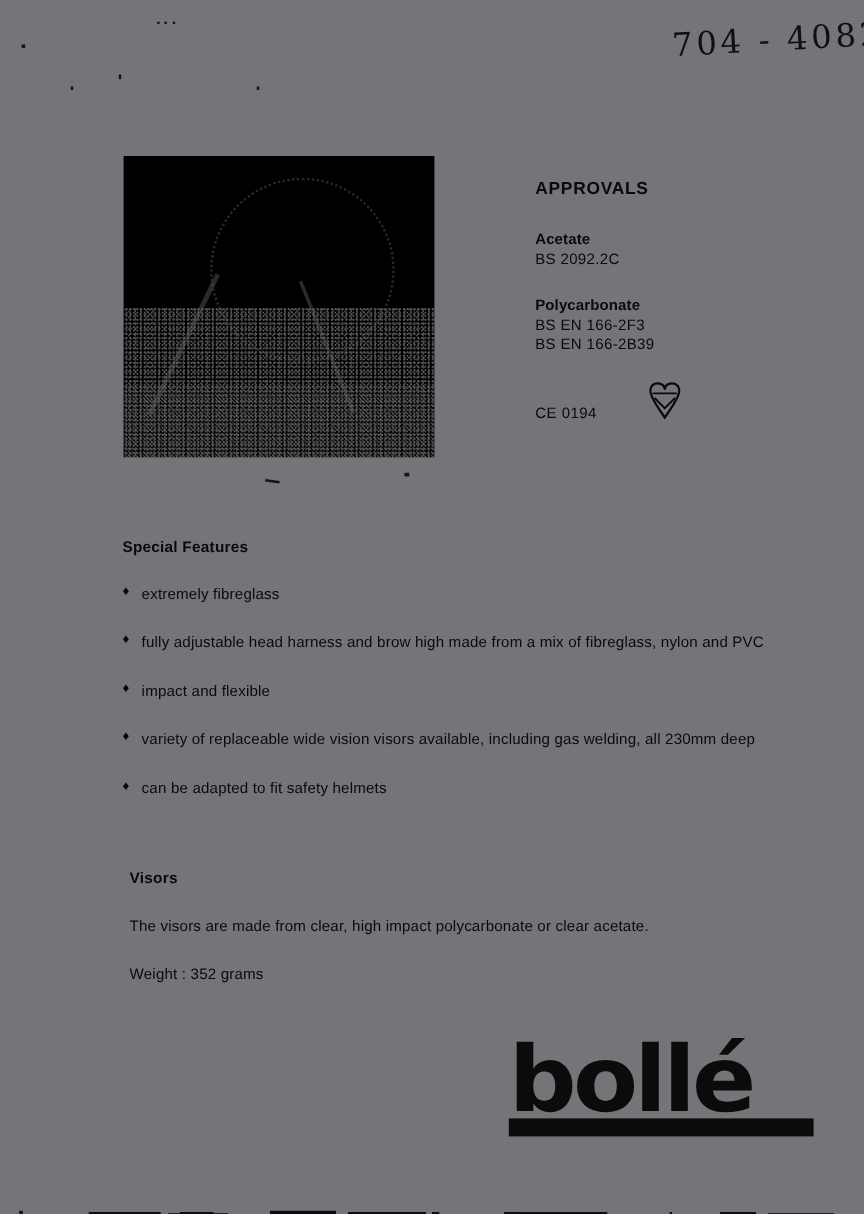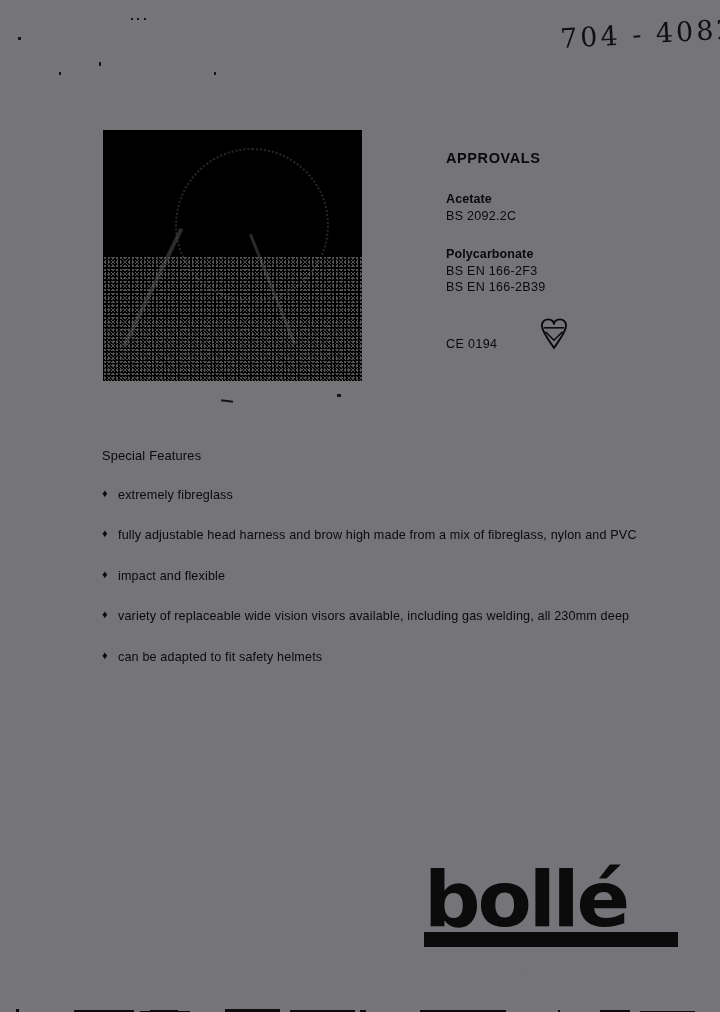--- a/index.html
+++ b/index.html
@@ -147,21 +147,21 @@
 
   
   .features {
     position: absolute;
     left: 102px;
     top: 448px;
     width: 545px;
   }
   .sec-title {
     font-size: 12.8px;
-    font-weight: normal;
+    font-weight: bold;
     letter-spacing: .2px;
     margin: 0 0 22px 0;
   }
   .bullet-row {
     display: flex;
     align-items: flex-start;
     margin-bottom: 20px;
     font-size: 12.6px;
     line-height: 1.62;
     letter-spacing: .15px;
@@ -326,20 +326,25 @@
       <span class="bullet-mark">♦</span>
       <span class="bullet-text">variety of replaceable wide vision visors available, including gas welding, all 230mm deep</span>
     </div>
 
     <div class="bullet-row">
       <span class="bullet-mark">♦</span>
       <span class="bullet-text nojust">can be adapted to fit safety helmets</span>
     </div>
   </div>
 
+  <div class="visors">
+    <div class="sec-title">Visors</div>
+    <p>The visors are made from clear, high impact polycarbonate or clear acetate.</p>
+    <p>Weight : 352 grams</p>
+  </div>
 
   <div class="logo">
     <div class="logo-word">bollé</div>
     <div class="logo-bar"></div>
     <div class="logo-safety">SAFETY</div>
   </div>
 
   <div class="scan-edge">
     <i style="left:16px;width:3px;"></i>
     <i style="left:74px;width:60px;height:2px;"></i>

